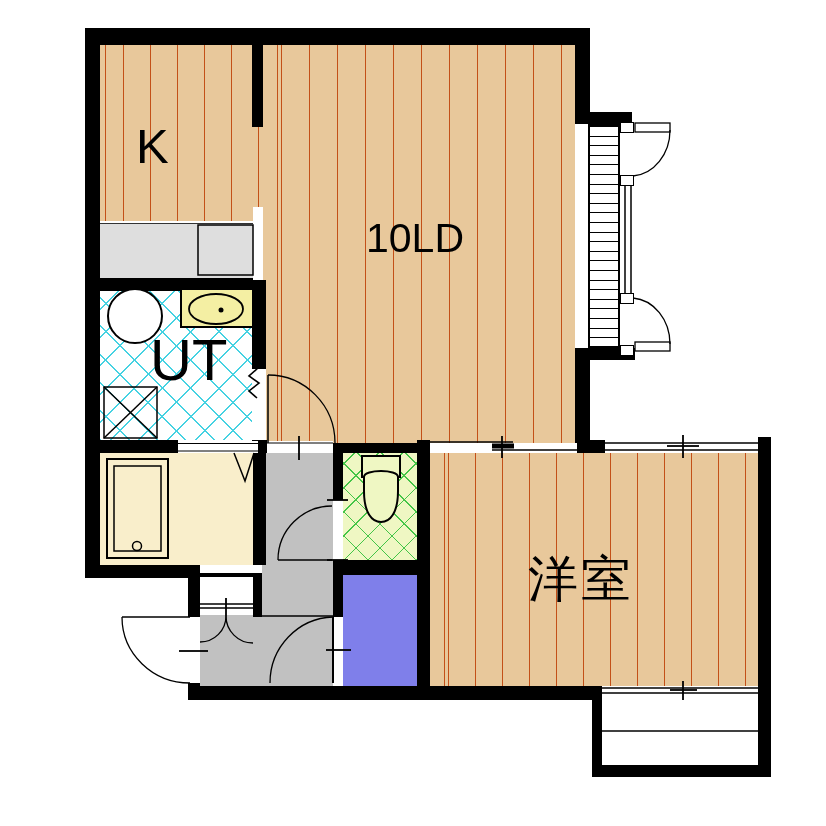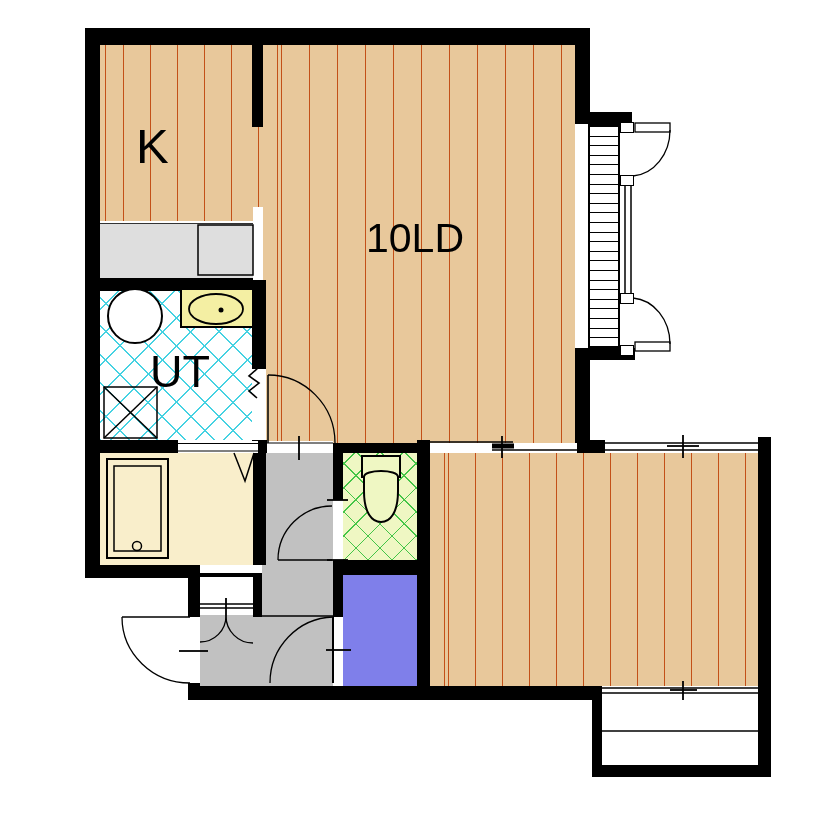--- a/index.html
+++ b/index.html
@@ -35,21 +35,21 @@
   .counter{left:98px;top:223px;width:155px;height:54px;background:#dedede;border:1px solid #333;}
   
   .ladder{left:588px;top:124px;width:32px;height:224px;background-color:#fff;border:2px solid #000;
     box-sizing:border-box;
     background-image:repeating-linear-gradient(to bottom,#000 0 1px,transparent 1px 9.6px);}
   .frame-sq{position:absolute;width:12px;height:9px;background:#fff;border:1.5px solid #000;}
   
   .room-label{position:absolute;color:#000;}
   .lbl-k{left:136px;top:118px;font-size:49px;}
   .lbl-ld{left:366px;top:215px;font-size:41px;}
-  .lbl-ut{left:150px;top:346px;font-size:45px;text-align:center;}
+  .lbl-ut{left:150px;top:326px;font-size:58px;text-align:center;}
   .lbl-yo{left:528px;top:546px;font-size:50px;letter-spacing:3px;}
   svg.overlay{position:absolute;left:0;top:0;}
 </style>
 </head>
 <body>
 
 <div class="plan">
 
   <div class="floor floor-k"></div>
   <div class="floor floor-gap">
@@ -206,14 +206,15 @@
       <rect x="635" y="123" width="35" height="9" stroke-width="1.3" fill="#fff"></rect>
       <path d="M670,130 A40,46 0 0 1 633,176" stroke-width="1.3"></path>
       <rect x="635" y="342" width="35" height="9" stroke-width="1.3" fill="#fff"></rect>
       <path d="M670,344 A40,46 0 0 0 633,298" stroke-width="1.3"></path>
     </g>
   </svg>
 
   <div class="room-label lbl-k">K</div>
   <div class="room-label lbl-ld">10LD</div>
   <div class="room-label lbl-ut">UT</div>
+  <div class="room-label lbl-yo">洋室</div>
 
 </div>
 
 </body></html>

